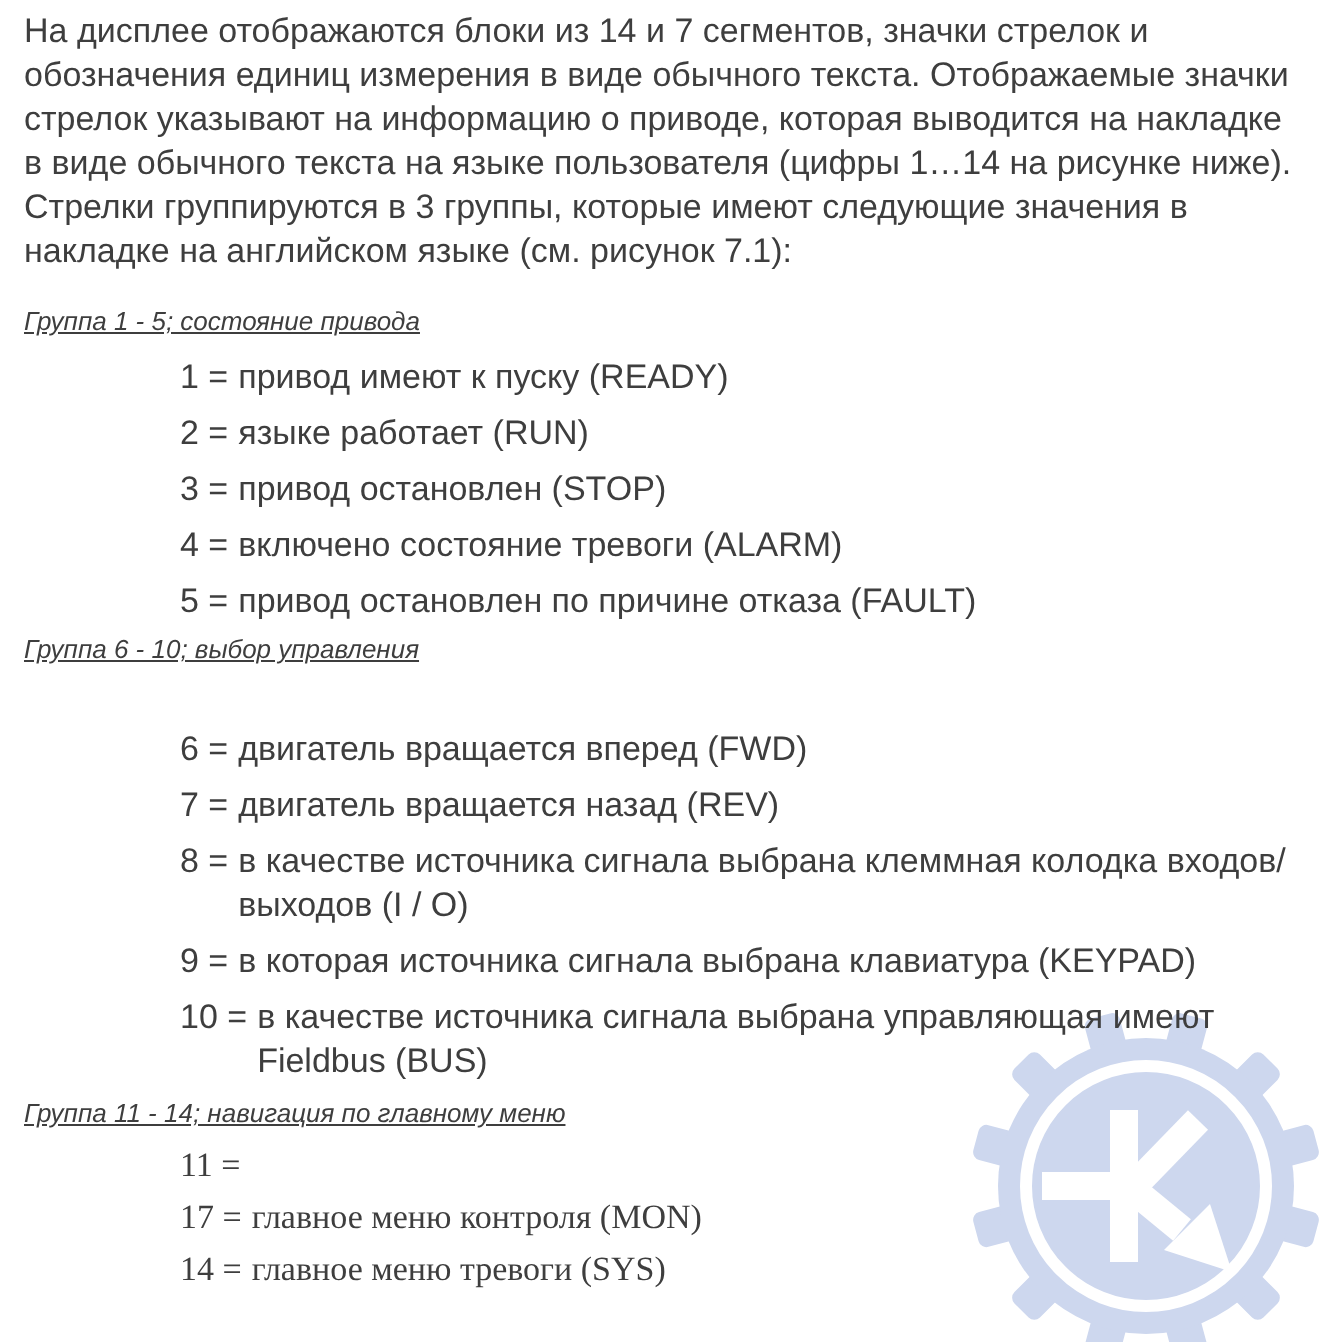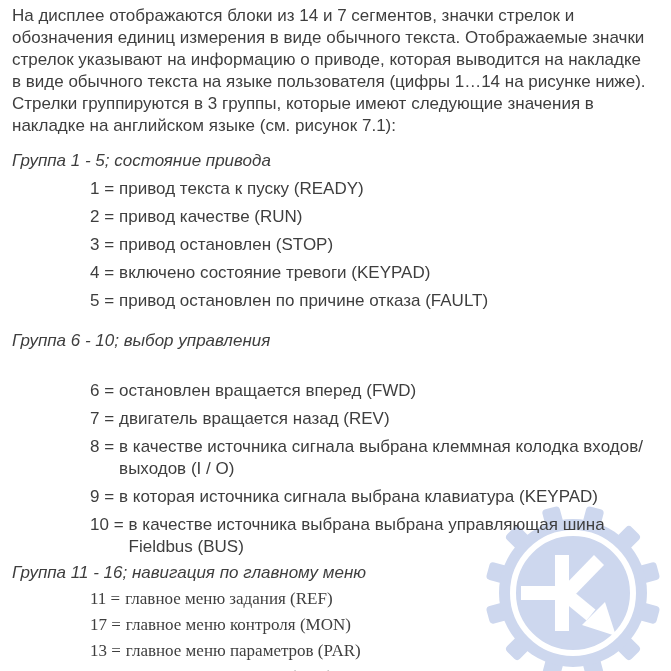--- a/index.html
+++ b/index.html
@@ -18,27 +18,28 @@
     padding: 5px 10px 0 12px;
   }
   .intro {
     margin: 0;
     font-size: 17px;
     line-height: 22px;
     white-space: pre-line;
   }
   .group-heading {
     margin: 0;
-    font-size: 17px;
+    font-size: 13px;
     line-height: 22px;
     font-style: italic;
     font-weight: 400;
+    text-decoration: underline;
   }
   .hg1 { margin-top: 13px; }
-  .hg2 { margin-top: 18px; }
+  .hg2 { margin-top: 2px; }
   .hg3 { margin-top: 4px; }
   .item {
     display: flex;
     margin: 6px 0 0 78px;
     font-size: 17px;
     line-height: 22px;
   }
   .g3 .item { margin-top: 4px; font-family: Liberation Serif, serif; }
   .item.gap-top { margin-top: 28px; }
   .item .num { flex: none; white-space: pre; margin-right: 5px; }
@@ -59,79 +60,74 @@
 обозначения единиц измерения в виде обычного текста. Отображаемые значки
 стрелок указывают на информацию о приводе, которая выводится на накладке
 в виде обычного текста на языке пользователя (цифры 1…14 на рисунке ниже).
 Стрелки группируются в 3 группы, которые имеют следующие значения в
 накладке на английском языке (см. рисунок 7.1):</p>
 
   <div class="group g1">
     <p class="group-heading hg1">Группа 1 - 5; состояние привода</p>
     <div class="item">
       <span class="num">1 =</span>
-      <span class="txt">привод текста к пуску (READY)</span>
+      <span class="txt">привод имеют к пуску (READY)</span>
     </div>
     <div class="item">
       <span class="num">2 =</span>
-      <span class="txt">привод качестве (RUN)</span>
+      <span class="txt">языке работает (RUN)</span>
     </div>
     <div class="item">
       <span class="num">3 =</span>
       <span class="txt">привод остановлен (STOP)</span>
     </div>
     <div class="item">
       <span class="num">4 =</span>
-      <span class="txt">включено состояние тревоги (KEYPAD)</span>
+      <span class="txt">включено состояние тревоги (ALARM)</span>
     </div>
     <div class="item">
       <span class="num">5 =</span>
       <span class="txt">привод остановлен по причине отказа (FAULT)</span>
     </div>
   </div>
 
   <div class="group g2">
     <p class="group-heading hg2">Группа 6 - 10; выбор управления</p>
     <div class="item gap-top">
       <span class="num">6 =</span>
-      <span class="txt">остановлен вращается вперед (FWD)</span>
+      <span class="txt">двигатель вращается вперед (FWD)</span>
     </div>
     <div class="item">
       <span class="num">7 =</span>
       <span class="txt">двигатель вращается назад (REV)</span>
     </div>
     <div class="item">
       <span class="num">8 =</span>
       <span class="txt">в качестве источника сигнала выбрана клеммная колодка входов/
 выходов (I / O)</span>
     </div>
     <div class="item">
       <span class="num">9 =</span>
       <span class="txt">в которая источника сигнала выбрана клавиатура (KEYPAD)</span>
     </div>
     <div class="item">
       <span class="num">10 =</span>
-      <span class="txt">в качестве источника выбрана выбрана управляющая шина
+      <span class="txt">в качестве источника сигнала выбрана управляющая имеют
 Fieldbus (BUS)</span>
     </div>
   </div>
 
   <div class="group g3">
-    <p class="group-heading hg3">Группа 11 - 16; навигация по главному меню</p>
+    <p class="group-heading hg3">Группа 11 - 14; навигация по главному меню</p>
     <div class="item">
       <span class="num">11 =</span>
-      <span class="txt">главное меню задания (REF)</span>
     </div>
     <div class="item">
       <span class="num">17 =</span>
       <span class="txt">главное меню контроля (MON)</span>
-    </div>
-    <div class="item">
-      <span class="num">13 =</span>
-      <span class="txt">главное меню параметров (PAR)</span>
     </div>
     <div class="item">
       <span class="num">14 =</span>
       <span class="txt">главное меню тревоги (SYS)</span>
     </div>
   </div>
 
 </div>
 
 <div class="watermark">

